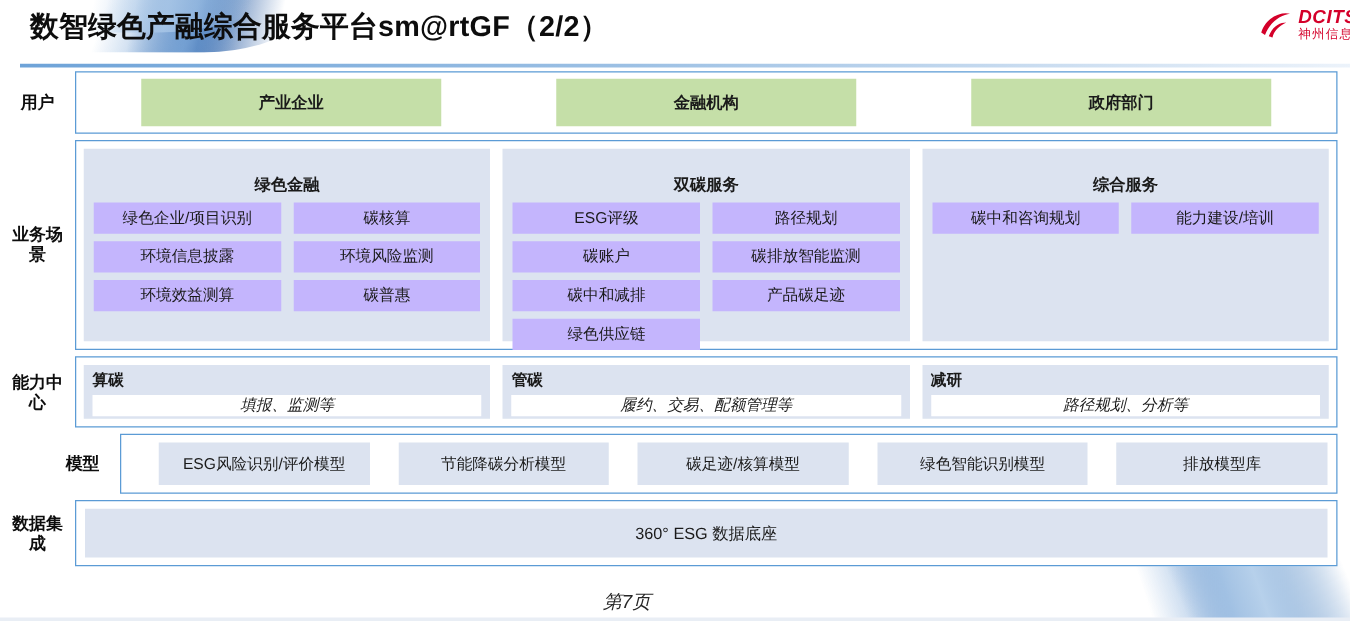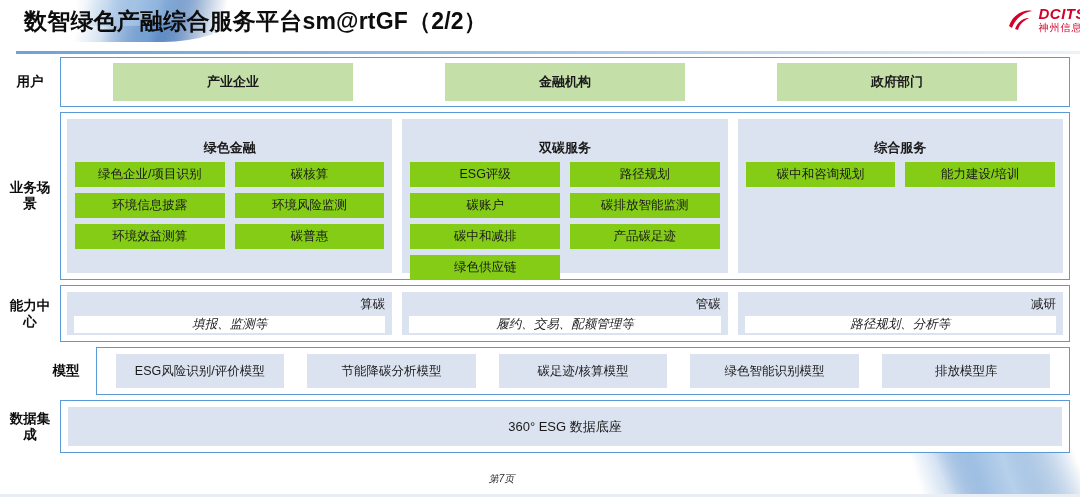--- a/index.html
+++ b/index.html
@@ -135,53 +135,53 @@
   .biz-group-title {
     text-align: center; font-size: 13px; font-weight: bold;
     color: #1a1a1a; padding: 2px 0 5px 0;
   }
   .biz-items {
     display: grid; grid-template-columns: 1fr 1fr;
     gap: 6px 10px;
     align-content: start;
   }
   .biz-item {
-    background: #84cc16;
+    background: #c4b5fd;
     height: 25px;
     display: flex; align-items: center; justify-content: center;
     font-size: 12.5px; color: #1a1a1a;
     white-space: nowrap;
   }
   .biz-item.empty { background: transparent; }
 
   
   .r-cap { top: 228px; height: 57px; }
   .r-cap .row-panel { gap: 10px; padding: 6px; }
   .cap-group {
     flex: 1 1 0;
     background: #dce3f0;
     padding: 3px 7px 6px 7px;
     display: flex; flex-direction: column;
   }
   .cap-title {
-    text-align: right; font-size: 12.5px; font-weight: normal;
+    text-align: left; font-size: 12.5px; font-weight: bold;
     color: #1a1a1a; padding: 1px 0 3px 0;
   }
   .cap-sub {
     background: #ffffff; flex: 1 1 auto;
     display: flex; align-items: center; justify-content: center;
     font-size: 12.5px; font-style: italic; color: #1a1a1a;
   }
 
   
   .r-model { top: 290px; height: 48px; padding-left: 36px; }
   .r-model .row-panel { gap: 0; padding: 6px 7px; align-items: stretch; }
   .model-cell {
     flex: 1 1 0;
-    display: flex; align-items: center; justify-content: center;
+    display: flex; align-items: center; justify-content: flex-end;
   }
   .model-box {
     width: 88%; height: 100%;
     background: #dce3f0;
     display: flex; align-items: center; justify-content: center;
     font-size: 12.5px; color: #1a1a1a; white-space: nowrap;
   }
 
   
   .r-data { top: 343px; height: 53px; }
@@ -190,21 +190,21 @@
     flex: 1 1 auto;
     background: #dce3f0;
     display: flex; align-items: center; justify-content: center;
     font-size: 13px; color: #1a1a1a;
   }
 
   
   .footer {
     position: absolute; left: 0; top: 472px; width: 1003px;
     text-align: center;
-    font-size: 10px; font-style: italic; color: #262626;
+    font-size: 15px; font-style: italic; color: #262626;
   }
   .footer-rule {
     position: absolute; left: 0; bottom: 0; width: 1080px; height: 3px;
     background: #e9eef5;
   }
 </style>
 </head>
 <body>
 
 <div id="slide">

